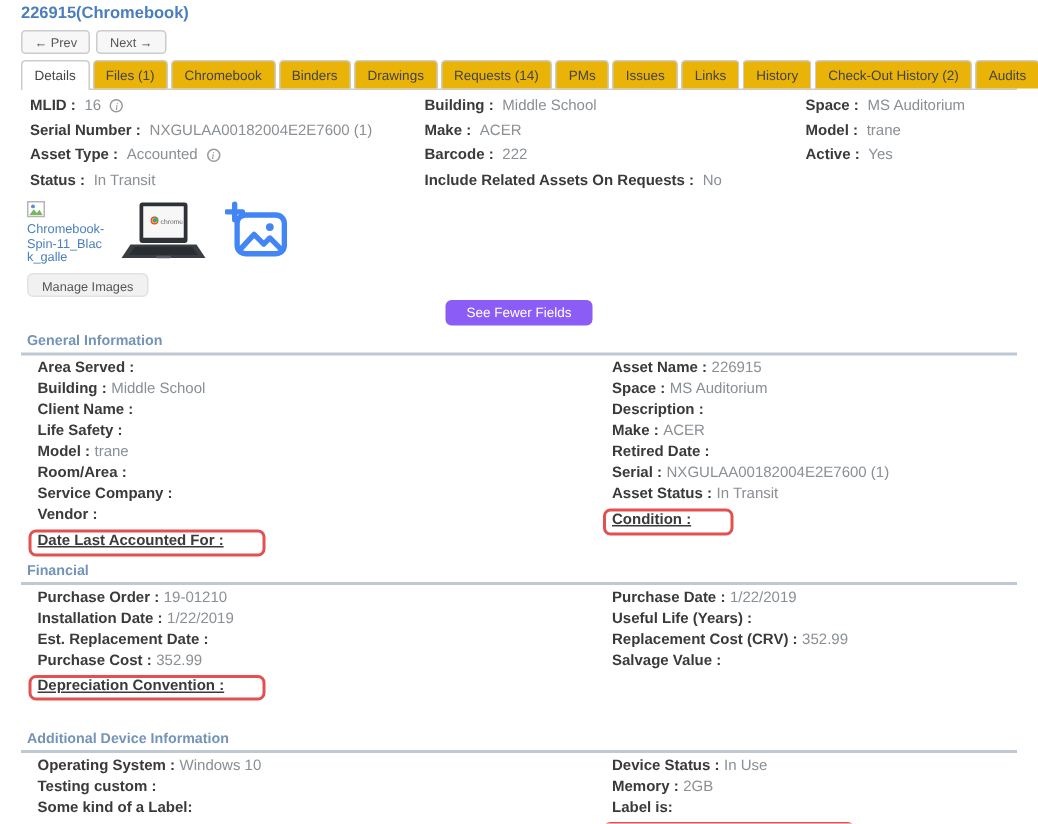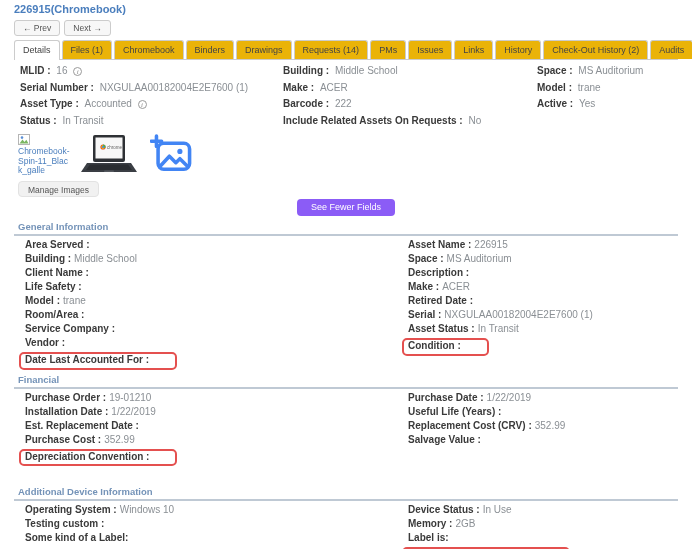--- a/index.html
+++ b/index.html
@@ -34,21 +34,21 @@
   .sumcol { display:flex; flex-direction:column; gap:6px; }
   .sumcol.c1 { width:263px; }
   .sumcol.c2 { width:254px; }
   .sumcol.c3 { flex:1; }
 
   .field { line-height:10.5px; white-space:nowrap; }
   .flabel { font-weight:bold; color:#3a3a3a; }
   .fvalue { color:#8a8f94; margin-left:3px; }
   .boxed {
     display:inline-block; border:2px solid #e4504f; border-radius:5px;
-    padding:1px 26px 2px 4px; margin-left:-6px;
+    padding:1px 26px 2px 4px; margin-left:-6px;text-decoration:underline;
   }
   .info-badge {
     display:inline-block; width:9px; height:9px; border:1px solid #9a9a9a; border-radius:50%;
     color:#8a8a8a; font-size:7px; line-height:8px; text-align:center; margin-left:3px;
     font-family:"Liberation Serif", serif; font-style:italic; cursor:pointer;
   }
 
   .images-row { display:flex; align-items:flex-start; margin-top:8px; padding-left:4px; }
   .broken-wrap { width:54px; }
   .broken-link { color:#4a7ebd; font-size:8.5px; line-height:9.5px; word-break:break-all; cursor:pointer; display:block; }

